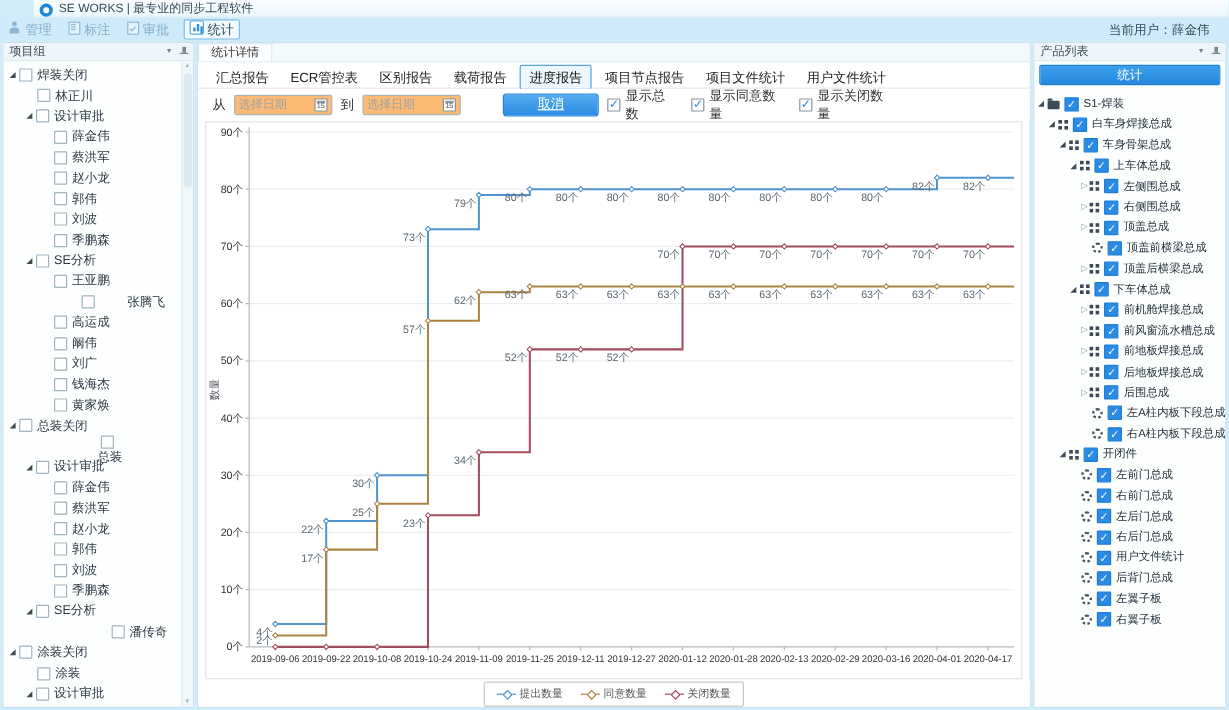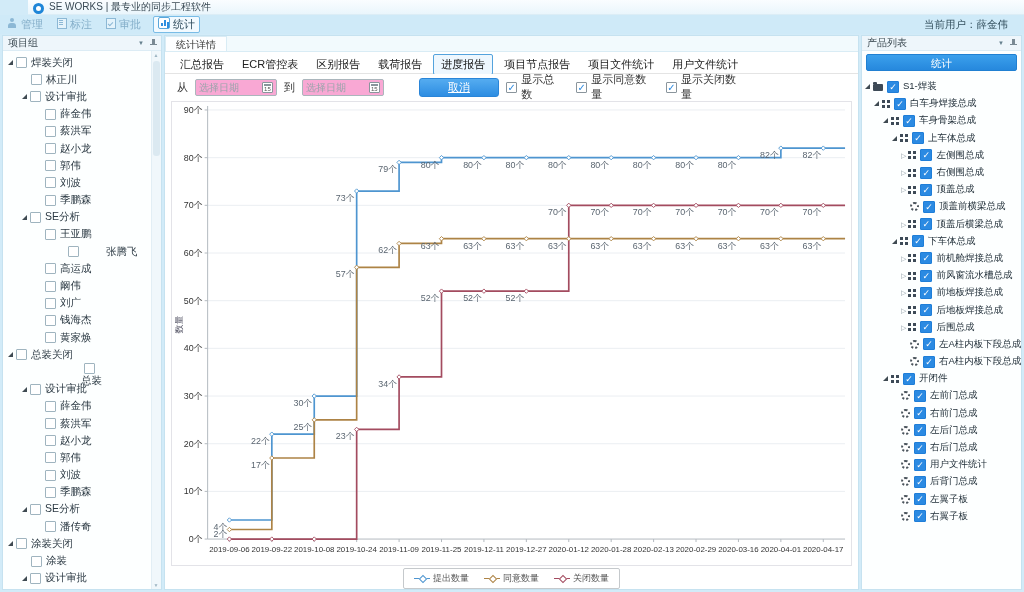--- a/index.html
+++ b/index.html
@@ -64,21 +64,21 @@
     font-family:inherit;width:calc(100% - 8px);}
   
   .dockstrip{height:16px;flex:none;background:#f2fafd;border-bottom:1px solid #d9ecf5;display:flex;align-items:flex-end;}
   .docktab{height:15px;background:#fdfeff;border:1px solid #d9ecf5;border-bottom:0;padding:0 10px;
     font-size:10px;color:#333;line-height:15px;}
   .tabs{height:22px;flex:none;display:flex;align-items:center;gap:4px;padding:3px 8px 0;border-bottom:1px solid #e4e4e4;background:#fff;}
   .tab{padding:2px 7px;font-size:11px;color:#222;}
   .tab.active{border:1px solid #54a3dd;background:#eef7fe;border-radius:2px;color:#111;}
   .form{height:26px;flex:none;display:flex;align-items:center;padding:0 12px;gap:7px;background:#fff;font-size:11px;color:#333;}
   .dfield{width:88px;height:17px;border:1px solid #abb6bc;border-radius:2px;display:flex;align-items:center;
-    background:#f9a8d4;padding:0 3px;gap:2px;}
+    background:#fdba74;padding:0 3px;gap:2px;}
   .dfield input{border:0;outline:0;width:100%;min-width:0;font-size:10px;color:#444;padding:0;font-family:inherit;background:transparent;}
   .dfield input::placeholder{color:#98a4aa;}
   .cal{width:11px;height:11px;border:1px solid #8a959c;border-radius:1px;flex:none;position:relative;background:#fff;}
   .cal::before{content:"";position:absolute;top:1px;left:1px;right:1px;height:2px;background:#8a959c;}
   .calnum{position:absolute;top:3px;left:0;right:0;font-size:6px;line-height:7px;color:#555;text-align:center;}
   .cancel{width:86px;height:19px;background:linear-gradient(#55acf0,#2d8de2);border:1px solid #2a85d8;
     border-radius:3px;color:#fff;font-size:11px;margin-left:28px;font-family:inherit;line-height:15px;text-decoration:underline;}
   .cbgroup{margin-left:auto;display:flex;gap:16px;margin-right:106px;}
   .cbitem{display:flex;align-items:center;gap:4px;}
   .cbbox{width:11px;height:11px;border:1px solid #8a959c;background:#fff;color:#2b8ae2;font-size:10px;
@@ -266,21 +266,21 @@
         <div class="trow" style="padding-left: 33px;">
           <span class="expsp"></span>
           <span class="cb"></span>
           <span>季鹏森</span>
         </div>
         <div class="trow" style="padding-left: 19px;">
           <span class="exp"></span>
           <span class="cb"></span>
           <span>SE分析</span>
         </div>
-        <div class="trow" style="padding-left: 33px;">
+        <div class="trow" style="padding-left: 33px; margin-left: 48px;">
           <span class="expsp"></span>
           <span class="cb"></span>
           <span>潘传奇</span>
         </div>
         <div class="trow" style="padding-left: 5px;">
           <span class="exp"></span>
           <span class="cb"></span>
           <span>涂装关闭</span>
         </div>
         <div class="trow" style="padding-left: 19px;">

